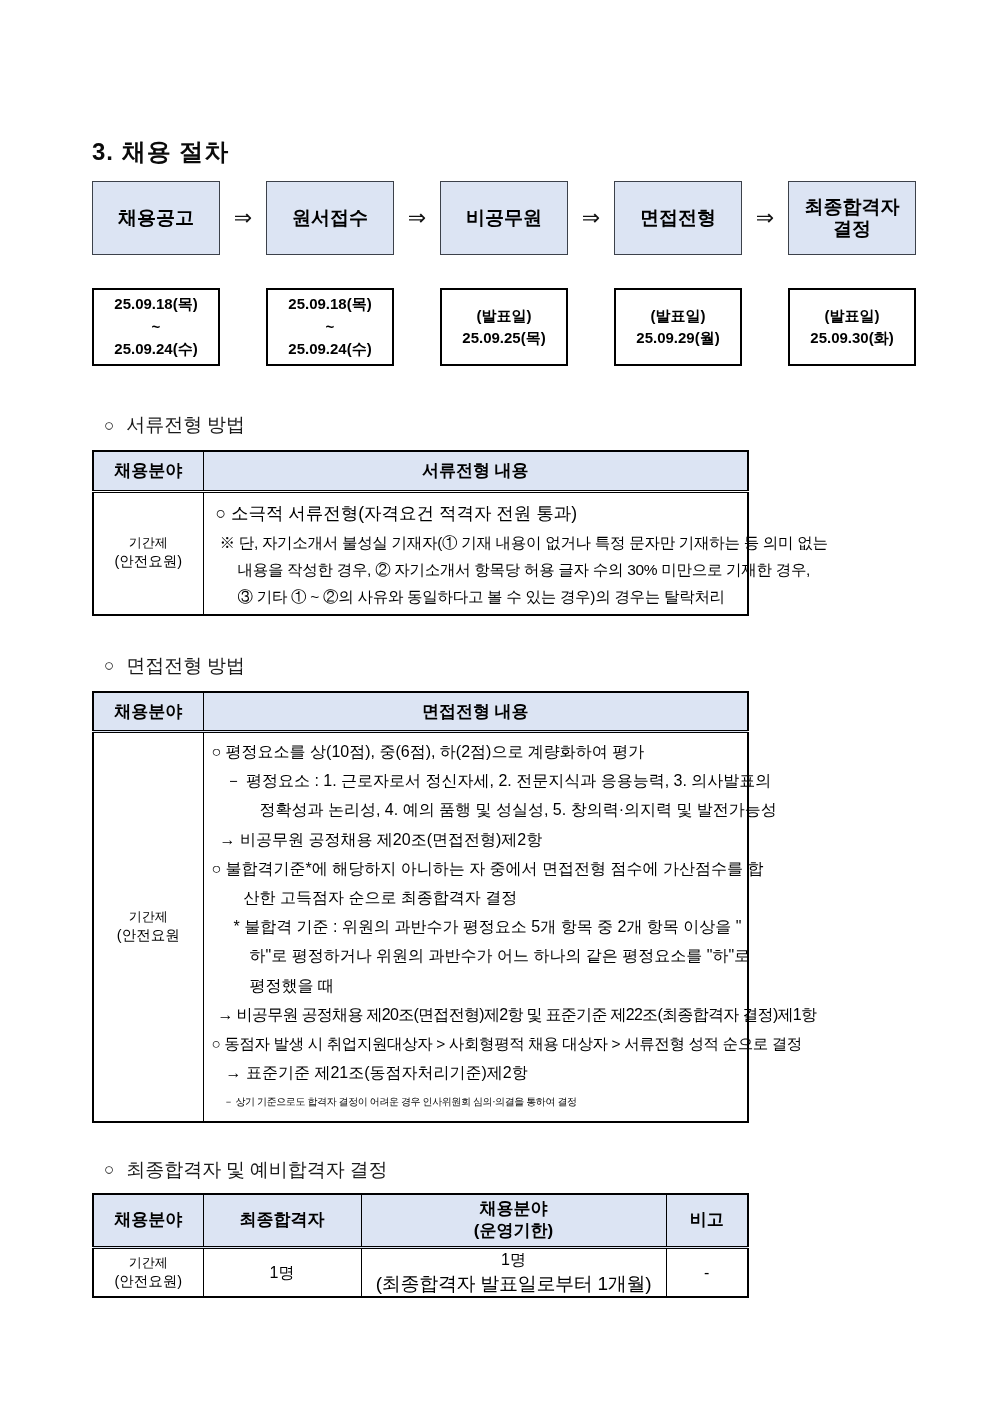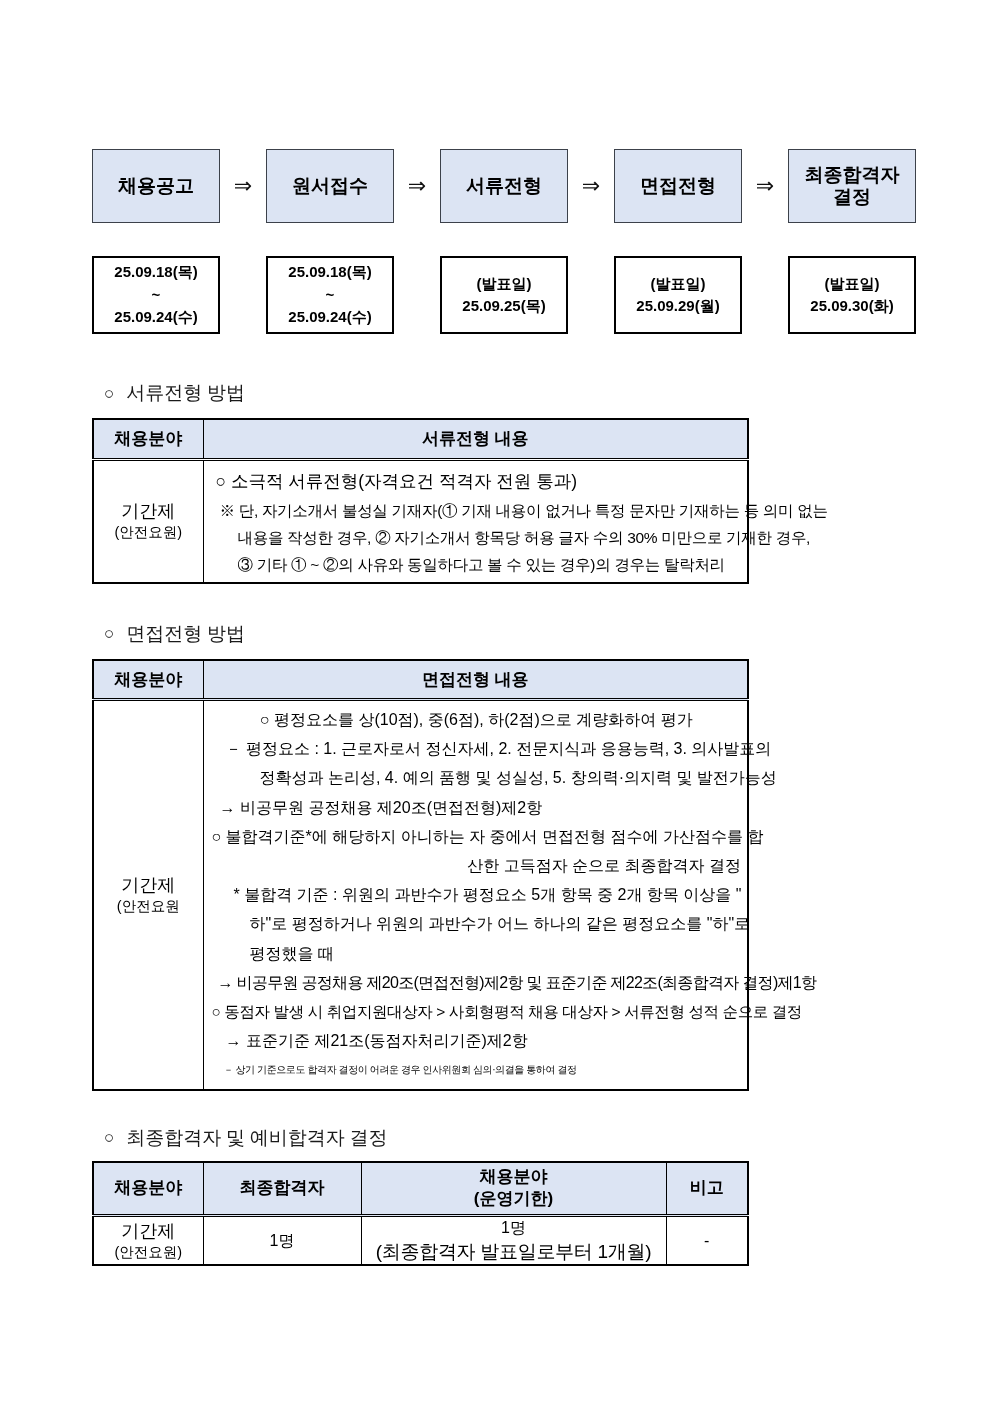--- a/index.html
+++ b/index.html
@@ -43,71 +43,72 @@
   
   table { border-collapse: collapse; width: 657px; margin-top: 12px; table-layout: fixed; }
   th, td { border: 1px solid #000; }
   table { border: 2px solid #000; }
   th {
     background: #dce4f3; font-weight: 700; font-size: 17px; text-align: center;
     height: 40px; border-bottom: 3px double #000;
   }
   .col-cat { width: 110px; }
   .cat-cell { text-align: center; vertical-align: middle; }
-  .cat-l1 { font-size: 18px; line-height: 1.35; }
+  .cat-l1 { font-size: 13px; line-height: 1.35; }
   .cat-l2 { font-size: 14.5px; line-height: 1.35; }
   .body-cell { vertical-align: middle; padding: 4px 6px 4px 0; }
 
   
   .d-line0 { font-size: 17.5px; line-height: 32px; padding-left: 12px; white-space: nowrap; }
   .d-sub   { font-size: 15.5px; line-height: 27px; white-space: nowrap; letter-spacing: -0.3px; }
   .d-line1 { padding-left: 16px; }
   .d-line2 { padding-left: 34px; }
   .d-line3 { padding-left: 34px; }
 
   
   .ln { font-size: 16px; line-height: 29.2px; white-space: nowrap; }
-  .i0  { padding-left: 8px; text-align: center; }
+  .i0  { padding-left: 8px; }
   .i1  { padding-left: 22px; }
   .i2  { padding-left: 56px; }
   .i3  { padding-left: 16px; }
   .i4  { padding-left: 8px; }
-  .i5  { padding-left: 40px; text-align: right; }
+  .i5  { padding-left: 40px; }
   .i6  { padding-left: 30px; }
   .i7  { padding-left: 46px; }
   .i8  { padding-left: 46px; }
   .i9  { padding-left: 14px; letter-spacing: -0.7px; font-size: 16px; }
   .i10 { padding-left: 8px;  letter-spacing: -0.4px; font-size: 15.5px; }
   .i11 { padding-left: 22px; }
   .i12 { padding-left: 20px; letter-spacing: -0.4px; font-size: 10px; }
 
   
   .t3 th { height: 54px; font-size: 17px; line-height: 1.3; }
   .t3 td { text-align: center; vertical-align: middle; font-size: 16px; line-height: 1.35; }
   .t3 .row-h { height: 48px; }
   .t3-note { font-size: 19px; letter-spacing: -0.3px; white-space: nowrap; }
 </style>
 </head>
 <body>
 
 <div class="page">
   <div class="content">
 
+    <div class="doc-title">3. 채용 절차</div>
 
     <div class="flow-row">
       <div class="flow-box">
         <div>채용공고</div>
       </div>
       <div class="flow-arrow">⇒</div>
       <div class="flow-box">
         <div>원서접수</div>
       </div>
       <div class="flow-arrow">⇒</div>
       <div class="flow-box">
-        <div>서류전형</div>
+        <div>비공무원</div>
       </div>
       <div class="flow-arrow">⇒</div>
       <div class="flow-box">
         <div>면접전형</div>
       </div>
       <div class="flow-arrow">⇒</div>
       <div class="flow-box">
         <div>최종합격자</div>
         <div>결정</div>
       </div>

